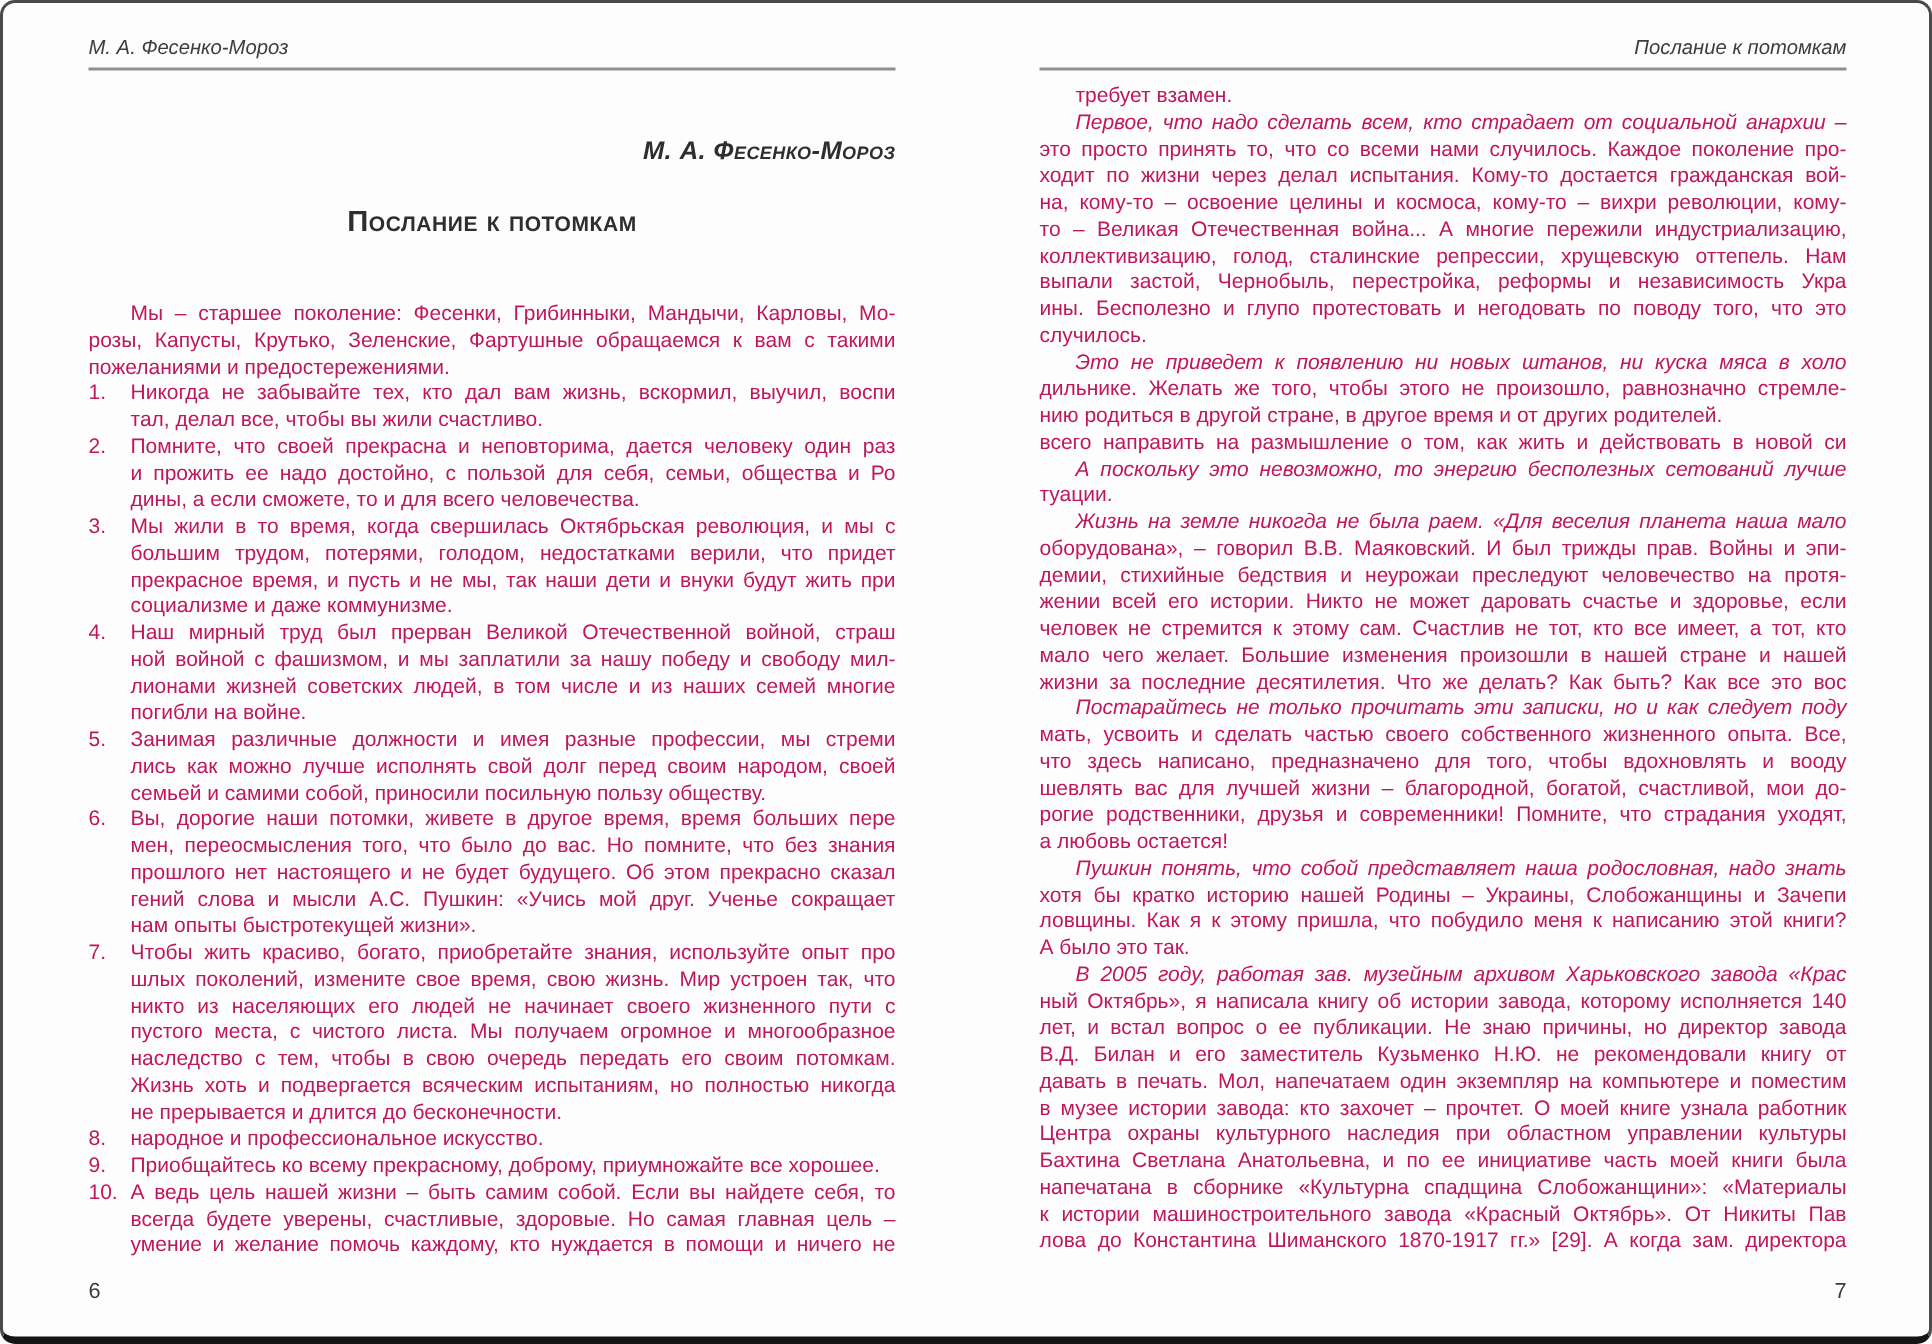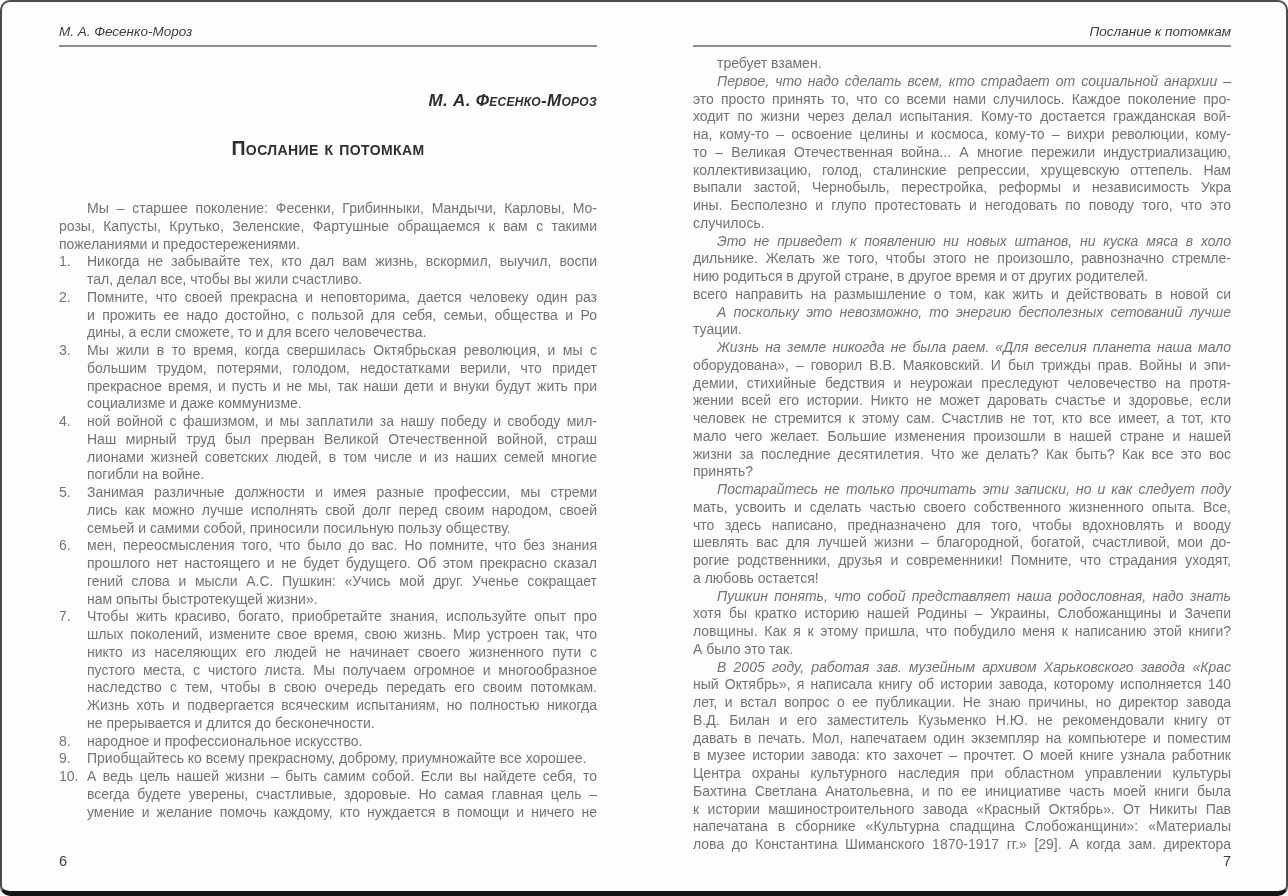--- a/index.html
+++ b/index.html
@@ -21,21 +21,21 @@
   .left .running-head{text-align:left;}
   .right .running-head{text-align:right;}
   .author-line{
     margin-top:44px;text-align:right;font-weight:bold;font-style:italic;
     font-variant:small-caps;font-size:17px;letter-spacing:.3px;color:#2e2e2e;
   }
   .book-title{
     margin:26px 0 0;text-align:center;font-weight:bold;
     font-variant:small-caps;font-size:19.5px;letter-spacing:.4px;color:#2e2e2e;
   }
-  .body-text{font-size:14px;line-height:17.75px;color:#737373;}
+  .body-text{font-size:14px;line-height:17.75px;color:#be185d;}
   .left .body-text{margin-top:40px;}
   .right .body-text{margin-top:8px;}
   .ln{
     text-align:justify;text-align-last:justify;text-justify:inter-word;
     white-space:nowrap;height:17.75px;overflow:visible;
   }
   .ln.end{text-align-last:left;}
   .left .ln.ind{padding-left:28px;}
   .right .ln.ind{padding-left:24px;font-style:italic;}
   .ln.hang{padding-left:24px;}
@@ -76,33 +76,34 @@
         </div>
         <div class="list-item">
           <span class="num">3.</span>
           <div class="ln">Мы жили в то время, когда свершилась Октябрьская революция, и мы с</div>
           <div class="ln">большим трудом, потерями, голодом, недостатками верили, что придет</div>
           <div class="ln">прекрасное время, и пусть и не мы, так наши дети и внуки будут жить при</div>
           <div class="ln end">социализме и даже коммунизме.</div>
         </div>
         <div class="list-item">
           <span class="num">4.</span>
+          <div class="ln">Наш мирный труд был прерван Великой Отечественной войной, страш</div>
           <div class="ln">ной войной с фашизмом, и мы заплатили за нашу победу и свободу мил-</div>
-          <div class="ln">Наш мирный труд был прерван Великой Отечественной войной, страш</div>
           <div class="ln">лионами жизней советских людей, в том числе и из наших семей многие</div>
           <div class="ln end">погибли на войне.</div>
         </div>
         <div class="list-item">
           <span class="num">5.</span>
           <div class="ln">Занимая различные должности и имея разные профессии, мы стреми</div>
           <div class="ln">лись как можно лучше исполнять свой долг перед своим народом, своей</div>
           <div class="ln end">семьей и самими собой, приносили посильную пользу обществу.</div>
         </div>
         <div class="list-item">
           <span class="num">6.</span>
+          <div class="ln">Вы, дорогие наши потомки, живете в другое время, время больших пере</div>
           <div class="ln">мен, переосмысления того, что было до вас. Но помните, что без знания</div>
           <div class="ln">прошлого нет настоящего и не будет будущего. Об этом прекрасно сказал</div>
           <div class="ln">гений слова и мысли А.С. Пушкин: «Учись мой друг. Ученье сокращает</div>
           <div class="ln end">нам опыты быстротекущей жизни».</div>
         </div>
         <div class="list-item">
           <span class="num">7.</span>
           <div class="ln">Чтобы жить красиво, богато, приобретайте знания, используйте опыт про</div>
           <div class="ln">шлых поколений, измените свое время, свою жизнь. Мир устроен так, что</div>
           <div class="ln">никто из населяющих его людей не начинает своего жизненного пути с</div>
@@ -150,39 +151,38 @@
         <div class="ln">всего направить на размышление о том, как жить и действовать в новой си</div>
         <div class="ln ind">А поскольку это невозможно, то энергию бесполезных сетований лучше</div>
         <div class="ln end">туации.</div>
         <div class="ln ind">Жизнь на земле никогда не была раем. «Для веселия планета наша мало</div>
         <div class="ln">оборудована», – говорил В.В. Маяковский. И был трижды прав. Войны и эпи-</div>
         <div class="ln">демии, стихийные бедствия и неурожаи преследуют человечество на протя-</div>
         <div class="ln">жении всей его истории. Никто не может даровать счастье и здоровье, если</div>
         <div class="ln">человек не стремится к этому сам. Счастлив не тот, кто все имеет, а тот, кто</div>
         <div class="ln">мало чего желает. Большие изменения произошли в нашей стране и нашей</div>
         <div class="ln">жизни за последние десятилетия. Что же делать? Как быть? Как все это вос</div>
-        <div class="ln end">принять?</div>
         <div class="ln ind">Постарайтесь не только прочитать эти записки, но и как следует поду</div>
         <div class="ln">мать, усвоить и сделать частью своего собственного жизненного опыта. Все,</div>
         <div class="ln">что здесь написано, предназначено для того, чтобы вдохновлять и вооду</div>
         <div class="ln">шевлять вас для лучшей жизни – благородной, богатой, счастливой, мои до-</div>
         <div class="ln">рогие родственники, друзья и современники! Помните, что страдания уходят,</div>
         <div class="ln end">а любовь остается!</div>
         <div class="ln ind">Пушкин понять, что собой представляет наша родословная, надо знать</div>
         <div class="ln">хотя бы кратко историю нашей Родины – Украины, Слобожанщины и Зачепи</div>
         <div class="ln">ловщины. Как я к этому пришла, что побудило меня к написанию этой книги?</div>
         <div class="ln end">А было это так.</div>
         <div class="ln ind">В 2005 году, работая зав. музейным архивом Харьковского завода «Крас</div>
         <div class="ln">ный Октябрь», я написала книгу об истории завода, которому исполняется 140</div>
         <div class="ln">лет, и встал вопрос о ее публикации. Не знаю причины, но директор завода</div>
         <div class="ln">В.Д. Билан и его заместитель Кузьменко Н.Ю. не рекомендовали книгу от</div>
         <div class="ln">давать в печать. Мол, напечатаем один экземпляр на компьютере и поместим</div>
         <div class="ln">в музее истории завода: кто захочет – прочтет. О моей книге узнала работник</div>
         <div class="ln">Центра охраны культурного наследия при областном управлении культуры</div>
         <div class="ln">Бахтина Светлана Анатольевна, и по ее инициативе часть моей книги была</div>
+        <div class="ln">напечатана в сборнике «Культурна спадщина Слобожанщини»: «Материалы</div>
         <div class="ln">к истории машиностроительного завода «Красный Октябрь». От Никиты Пав</div>
-        <div class="ln">напечатана в сборнике «Культурна спадщина Слобожанщини»: «Материалы</div>
         <div class="ln">лова до Константина Шиманского 1870-1917 гг.» [29]. А когда зам. директора</div>
       </div>
     <div class="page-number">7</div>
   </section>
 
 </div>
 
 </body></html>

